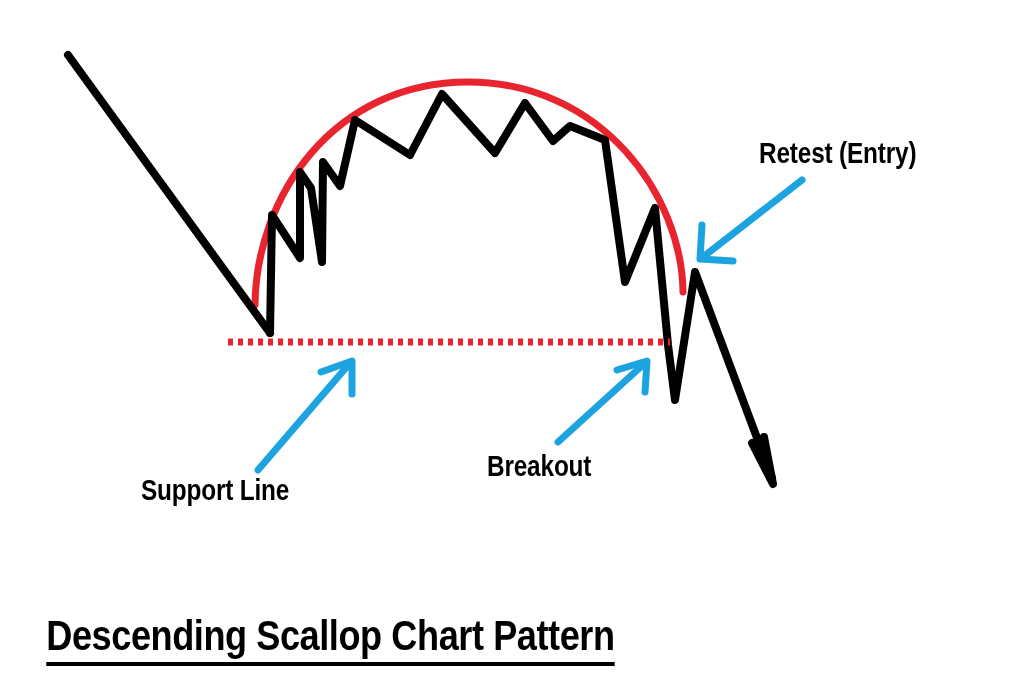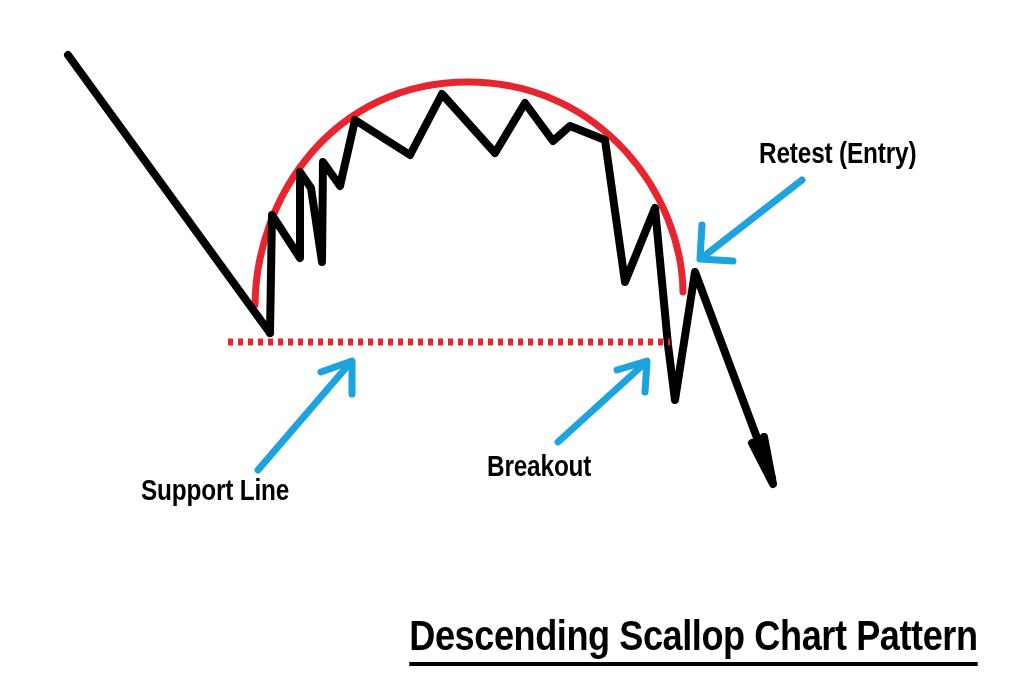--- a/index.html
+++ b/index.html
@@ -55,21 +55,21 @@
   #label-retest-entry {
     left: 759px;
     top: 137px;
     font-size: 29px;
   }
   #chart-title {
     position: absolute;
     left: 0;
     top: 612px;
     width: 1024px;
-    text-align: right;
+    text-align: left;
     font-family: "Liberation Sans", sans-serif;
     font-weight: bold;
     font-size: 42px;
     color: #000000;
     letter-spacing: -0.5px;
   }
   #chart-title .title-inner {
     display: inline-block;
     transform: scaleX(0.86);
     transform-origin: center center;

